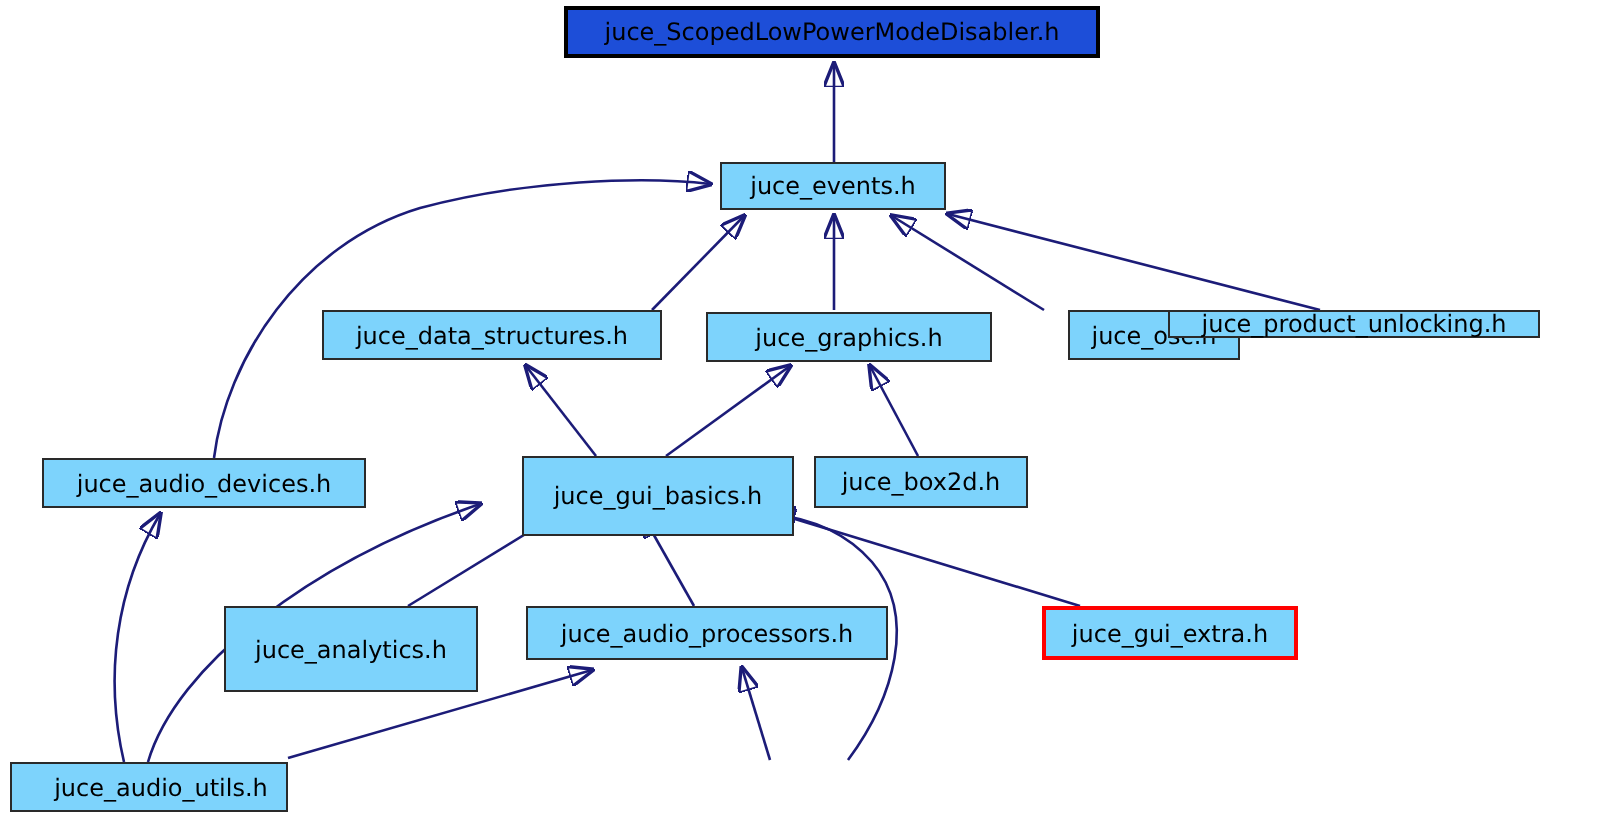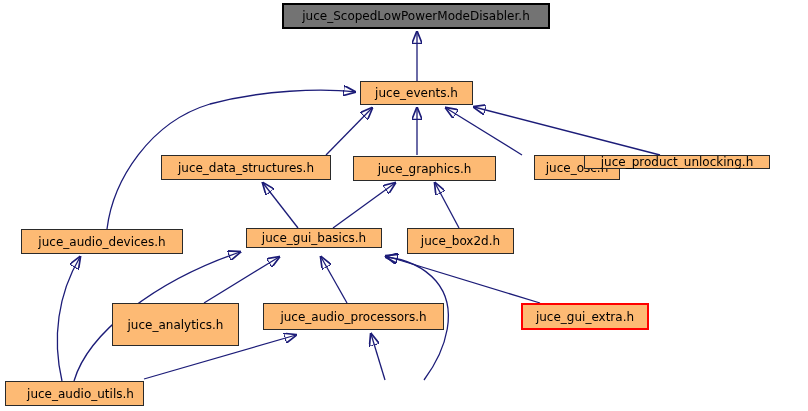--- a/index.html
+++ b/index.html
@@ -26,30 +26,30 @@
     stroke: #1c1c78;
     stroke-width: 1.3;
   }
   .node {
     position: absolute;
     z-index: 2;
     display: flex;
     align-items: center;
     justify-content: center;
     box-sizing: border-box;
-    background: #fdba74;
+    background: #7dd3fc;
     border: 1px solid #2a2a2a;
     color: #000000;
     font-size: 12px;
     line-height: 1;
     white-space: nowrap;
     cursor: pointer;
   }
   .node--current {
-    background: #737373;
+    background: #1d4ed8;
     border: 2px solid #000000;
     cursor: default;
   }
   .node--red {
     border: 2px solid #ff0000;
   }
 </style>
 </head>
 <body>
 
@@ -87,21 +87,21 @@
   <div class="node" style="left:161px; top:155px; width:170px; height:25px;text-align:right;">juce_data_structures.h</div>
 
   <div class="node" style="left:353px; top:156px; width:143px; height:25px;">juce_graphics.h</div>
 
   <div class="node" style="left:500px; top:155px; width:86px; height:25px;margin-left:34px;">juce_osc.h</div>
 
   <div class="node" style="left:584px; top:155px; width:186px; height:14px;">juce_product_unlocking.h</div>
 
   <div class="node" style="left:21px; top:229px; width:162px; height:25px;">juce_audio_devices.h</div>
 
-  <div class="node" style="left:246px; top:228px; width:136px; height:20px;">juce_gui_basics.h</div>
+  <div class="node" style="left:261px; top:228px; width:136px; height:40px;">juce_gui_basics.h</div>
 
   <div class="node" style="left:407px; top:228px; width:107px; height:26px;">juce_box2d.h</div>
 
   <div class="node" style="left:112px; top:303px; width:127px; height:43px;">juce_analytics.h</div>
 
   <div class="node" style="left:263px; top:303px; width:181px; height:27px;">juce_audio_processors.h</div>
 
   <div class="node node--red" style="left:521px; top:303px; width:128px; height:27px;">juce_gui_extra.h</div>
 
   <div class="node" style="left:5px; top:381px; width:139px; height:25px;padding-left:12px;">juce_audio_utils.h</div>

